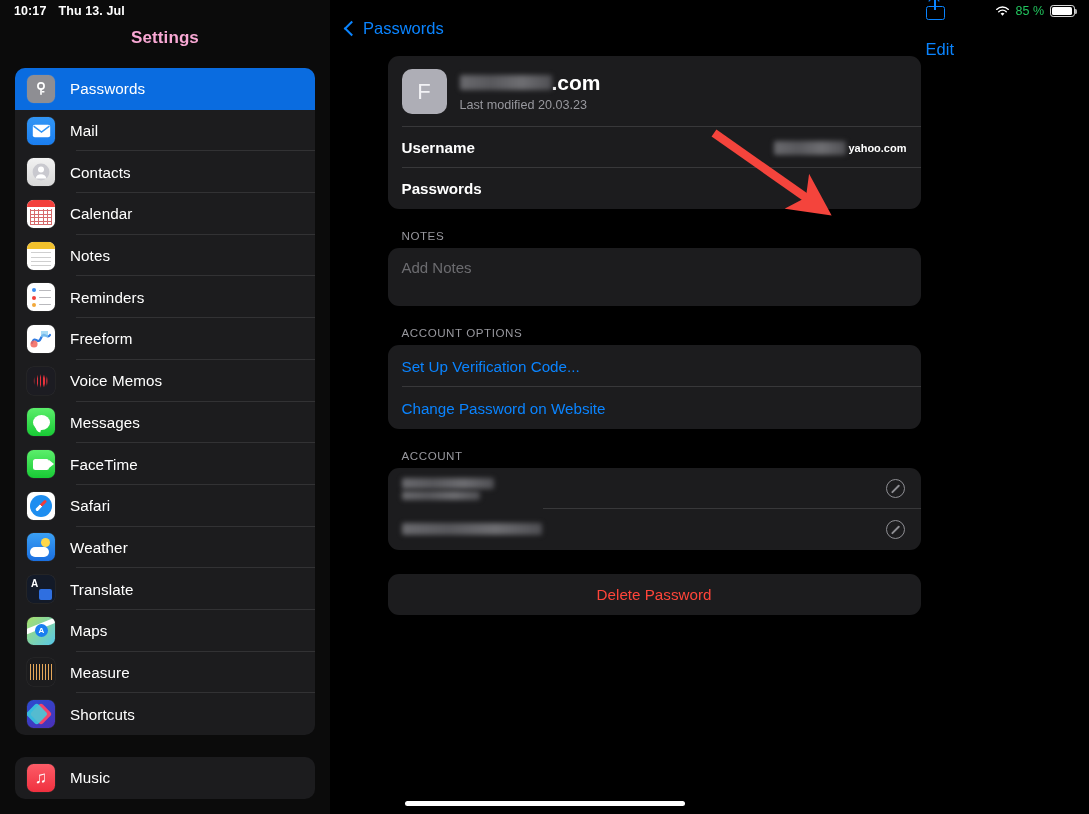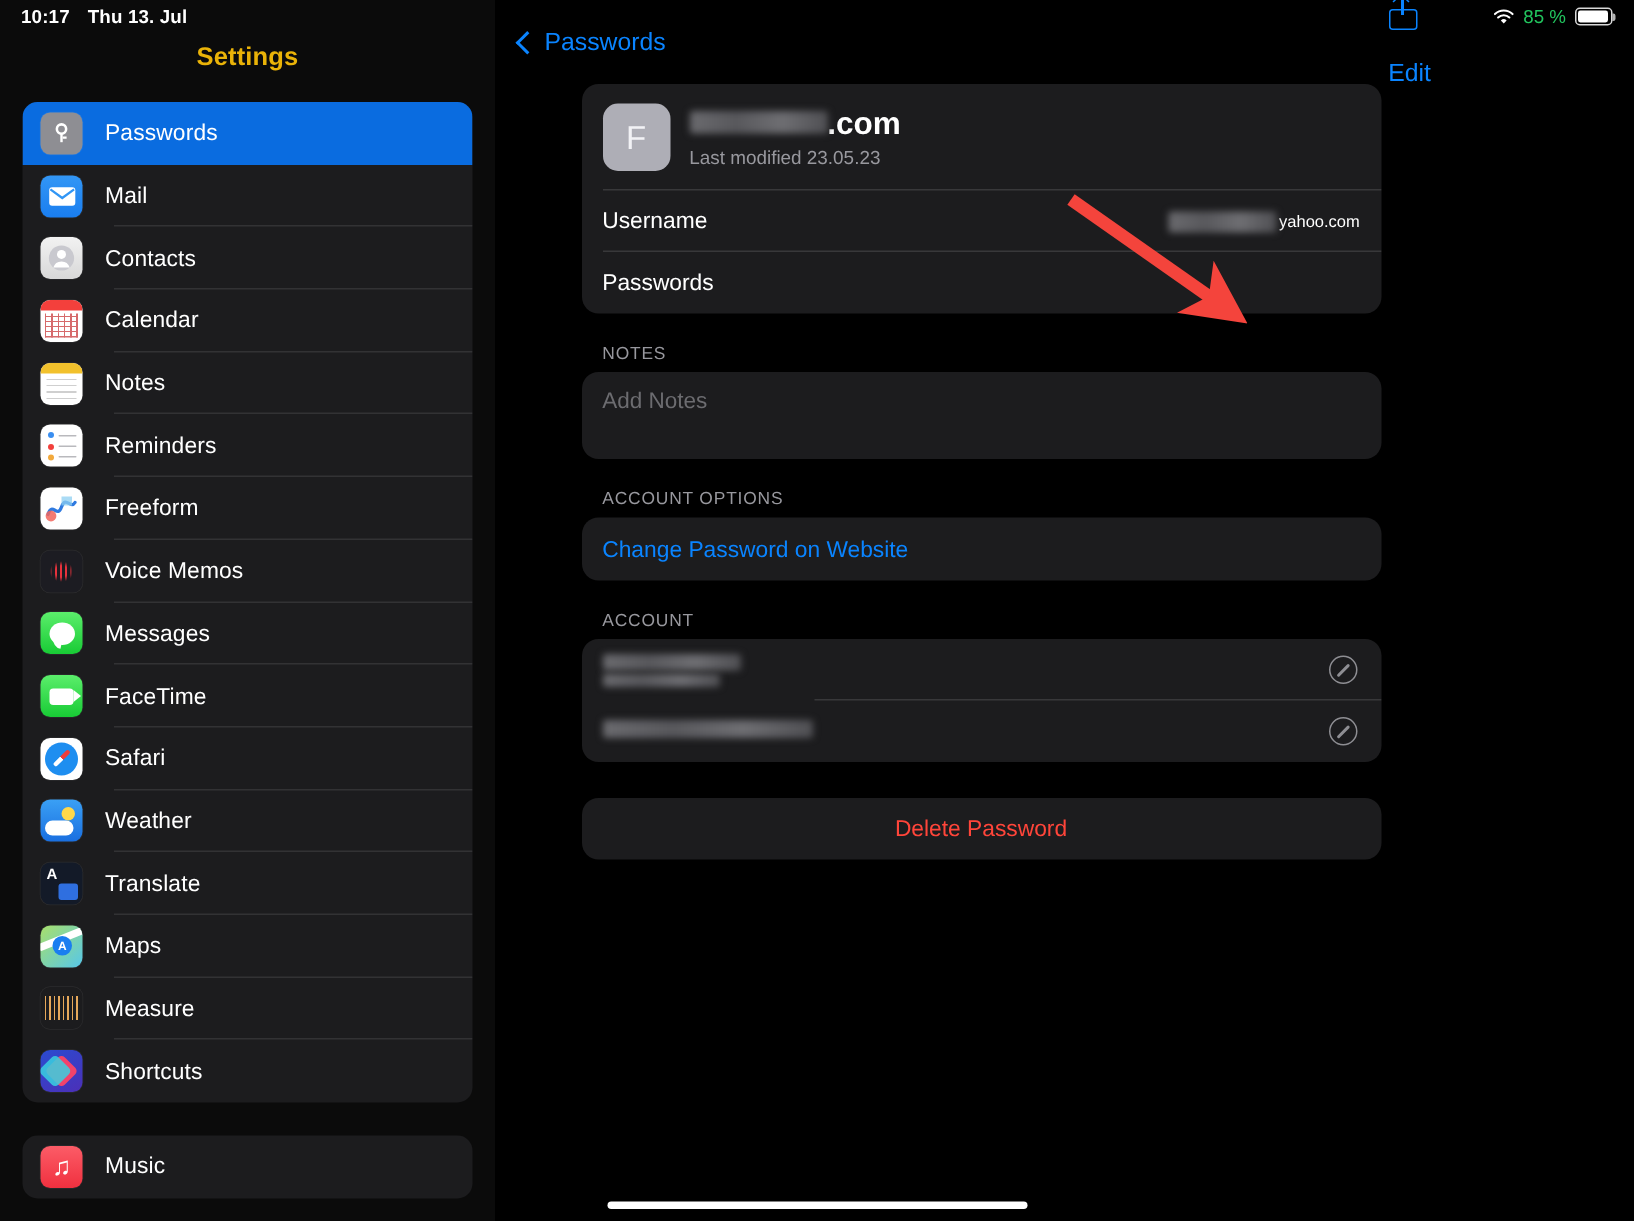--- a/index.html
+++ b/index.html
@@ -27,21 +27,21 @@
 
   
   .sidebar {
     width: 330px; height: 814px; background: #0b0b0b;
     padding-top: 0; position: relative; flex: none; overflow: hidden;
   }
   .sidebar-head {
     height: 56px; display: flex; align-items: flex-end; justify-content: center;
     padding-bottom: 8px;
   }
-  .sidebar-title { font-size: 17px; font-weight: 700; color: #eab308; letter-spacing: .1px;}
+  .sidebar-title { font-size: 17px; font-weight: 700; color: #f9a8d4; letter-spacing: .1px;}
   .side-group {
     margin: 12px 15px 0 15px; background: #1c1c1e; border-radius: 10px; overflow: hidden;
   }
   .side-row {
     display: flex; align-items: center; height: 41.7px; padding-left: 12px; position: relative;
     cursor: default;
   }
   .side-row.selected { background: #0a6ce0; }
   .side-row .sep {
     position: absolute; left: 61px; right: 0; bottom: 0; height: 1px; background: #323234;
@@ -133,21 +133,21 @@
   .acct-header .sep-full { position:absolute; left: 14px; right: 0; bottom: 0; height: 1px; background: #38383a;}
   .avatar { width: 45px; height: 45px; border-radius: 10px; background: #aeaeb6; display: flex; align-items: center; justify-content: center; color: #f2f2f5; font-size: 22px; flex: none;}
   .acct-meta { margin-left: 13px; }
   .acct-title-row { display: flex; align-items: baseline; }
   .redact { display:inline-block; border-radius: 2px;
     background: linear-gradient(90deg,#6a6a6e,#58585c,#6e6e72,#4f4f53);
     filter: blur(2.6px); }
   .acct-domain { font-size: 21px; color: #fff; font-weight: 700; }
   .acct-sub { font-size: 12.6px; color: #98989e; margin-top: 3px;}
 
-  .field-row { display: flex; align-items: center; justify-content: space-between; height: 41px; padding: 0 14px 0 14px; position: relative;}
+  .field-row { display: flex; align-items: center; justify-content: space-between; height: 41px; padding: 0 14px 0 14px; position: relative; font-weight: bold;}
   .field-row .sep-in { position:absolute; left: 14px; right: 0; bottom: 0; height: 1px; background: #38383a;}
   .field-row:last-child .sep-in { display: none; }
   .field-label { font-size: 15.2px; color: #fff; }
   .field-value { font-size: 11px; color: #fff; display:flex; align-items:center; gap: 0px;}
 
   .notes-card { height: 58px; padding: 11px 14px; }
   .notes-placeholder { font-size: 15px; color: #6c6c70; }
 
   .link-row { height: 42px; display: flex; align-items: center; padding-left: 14px; position: relative; cursor: pointer;}
   .link-row .sep-in { position:absolute; left: 14px; right: 0; bottom: 0; height: 1px; background: #38383a;}
@@ -391,21 +391,21 @@
     <div class="content">
 
       <div class="card">
         <div class="acct-header">
           <div class="avatar">F</div>
           <div class="acct-meta">
             <div class="acct-title-row">
               <span class="redact" style="width:92px;height:15px;"></span>
               <span class="acct-domain">.com</span>
             </div>
-            <div class="acct-sub">Last modified 23.05.23</div>
+            <div class="acct-sub">Last modified 20.03.23</div>
           </div>
           <span class="sep-full"></span>
         </div>
 
         <div class="field-row">
           <span class="field-label">Username</span>
           <span class="field-value">
             <span class="redact" style="width:72px;height:14px;margin-right:2px;"></span>
             <span>yahoo.com</span>
           </span>
@@ -422,20 +422,24 @@
       <div class="sec-wrap">
         <div class="sec-head">NOTES</div>
         <div class="card notes-card">
           <div class="notes-placeholder">Add Notes</div>
         </div>
       </div>
 
       <div class="sec-wrap">
         <div class="sec-head">ACCOUNT OPTIONS</div>
         <div class="card">
+          <div class="link-row">
+            <span class="link-text">Set Up Verification Code...</span>
+            <span class="sep-in"></span>
+          </div>
           <div class="link-row">
             <span class="link-text">Change Password on Website</span>
 
           </div>
         </div>
       </div>
 
       <div class="sec-wrap">
         <div class="sec-head">ACCOUNT</div>
         <div class="card">

